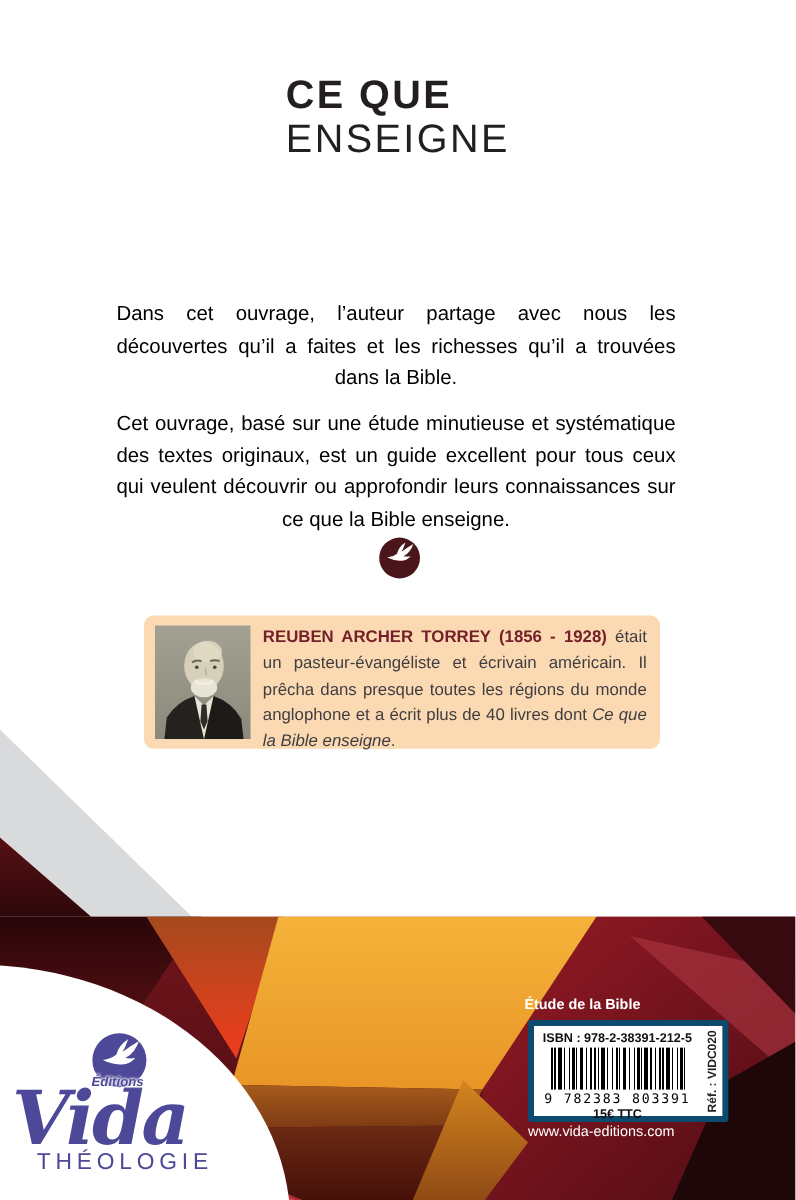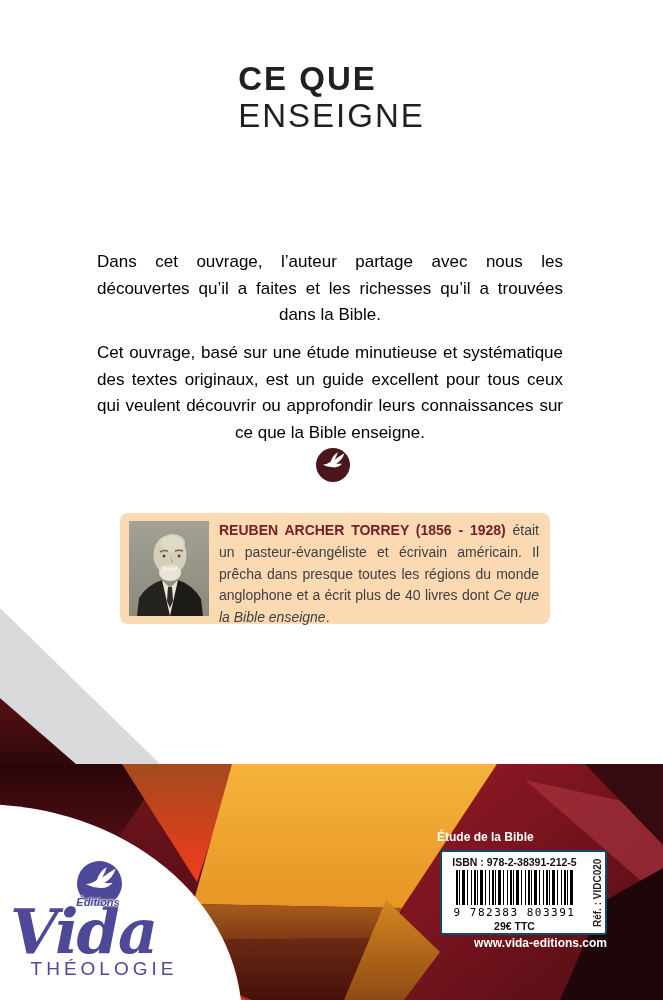--- a/index.html
+++ b/index.html
@@ -44,32 +44,32 @@
             font-size:11px;font-weight:bold;font-style:italic;
             text-shadow:0 0 2px #fff,0 0 2px #fff,0 0 3px #fff;}
   .vida{position:absolute;left:10px;top:28px;z-index:1;font-family:"DejaVu Serif",serif;
         font-style:italic;font-weight:bold;font-size:62px;line-height:66px;letter-spacing:-2px;margin-top:16px;}
   .theologie{position:absolute;left:18px;top:103px;width:172px;text-align:center;
              font-size:19px;letter-spacing:4px;font-weight:400;}
 
   
   .category{position:absolute;left:437px;top:830px;font-size:12px;font-weight:bold;color:#fff;}
   .barcode-box{position:absolute;left:440px;top:850px;width:167px;height:85px;background:#fff;
-               border:2px solid #0c4a6e;border-radius:3px;box-sizing:border-box;}
+               border:5px solid #0c4a6e;border-radius:3px;box-sizing:border-box;}
   .isbn{margin-top:4px;margin-right:18px;text-align:center;font-size:10.5px;font-weight:bold;color:#101010;}
   .bars{margin:2px 30px 0 14px;height:35px;
         background:repeating-linear-gradient(90deg,#000 0 2px,#fff 2px 3px,#000 3px 4px,#fff 4px 6px,
         #000 6px 9px,#fff 9px 11px,#000 11px 12px,#fff 12px 15px,#000 15px 16px,#fff 16px 18px);}
   .digits{margin-right:18px;margin-top:1px;text-align:center;font-size:11px;letter-spacing:1.5px;
           color:#000;font-family:"DejaVu Sans Mono",monospace;}
   .price{margin-right:18px;margin-top:1px;text-align:center;font-size:10.5px;font-weight:bold;color:#111;}
   .ref{position:absolute;right:2px;top:0;height:100%;display:flex;align-items:center;justify-content:center;
        writing-mode:vertical-rl;transform:rotate(180deg);font-size:10px;font-weight:bold;color:#222;}
-  .site{position:absolute;left:440px;top:936px;width:167px;text-align:right;
-        font-size:12px;font-weight:bold;color:#fff;}
+  .site{position:absolute;left:440px;top:936px;width:167px;text-align:left;
+        font-size:12px;font-weight:normal;color:#fff;}
 </style>
 </head>
 <body>
 
 <div class="page">
 
   <header class="title-block">
     <div class="t1">CE QUE</div>
     <div class="t3">ENSEIGNE</div>
   </header>
@@ -184,18 +184,18 @@
     <div class="vida">Vida</div>
     <div class="editions">Éditions</div>
     <div class="theologie">THÉOLOGIE</div>
   </div>
 
   <div class="category">Étude de la Bible</div>
   <div class="barcode-box">
     <div class="isbn">ISBN : 978-2-38391-212-5</div>
     <div class="bars"></div>
     <div class="digits">9 782383 803391</div>
-    <div class="price">29€ TTC</div>
+    <div class="price">15€ TTC</div>
     <div class="ref">Réf. : VIDC020</div>
   </div>
   <div class="site">www.vida-editions.com</div>
 
 </div>
 
 </body></html>

